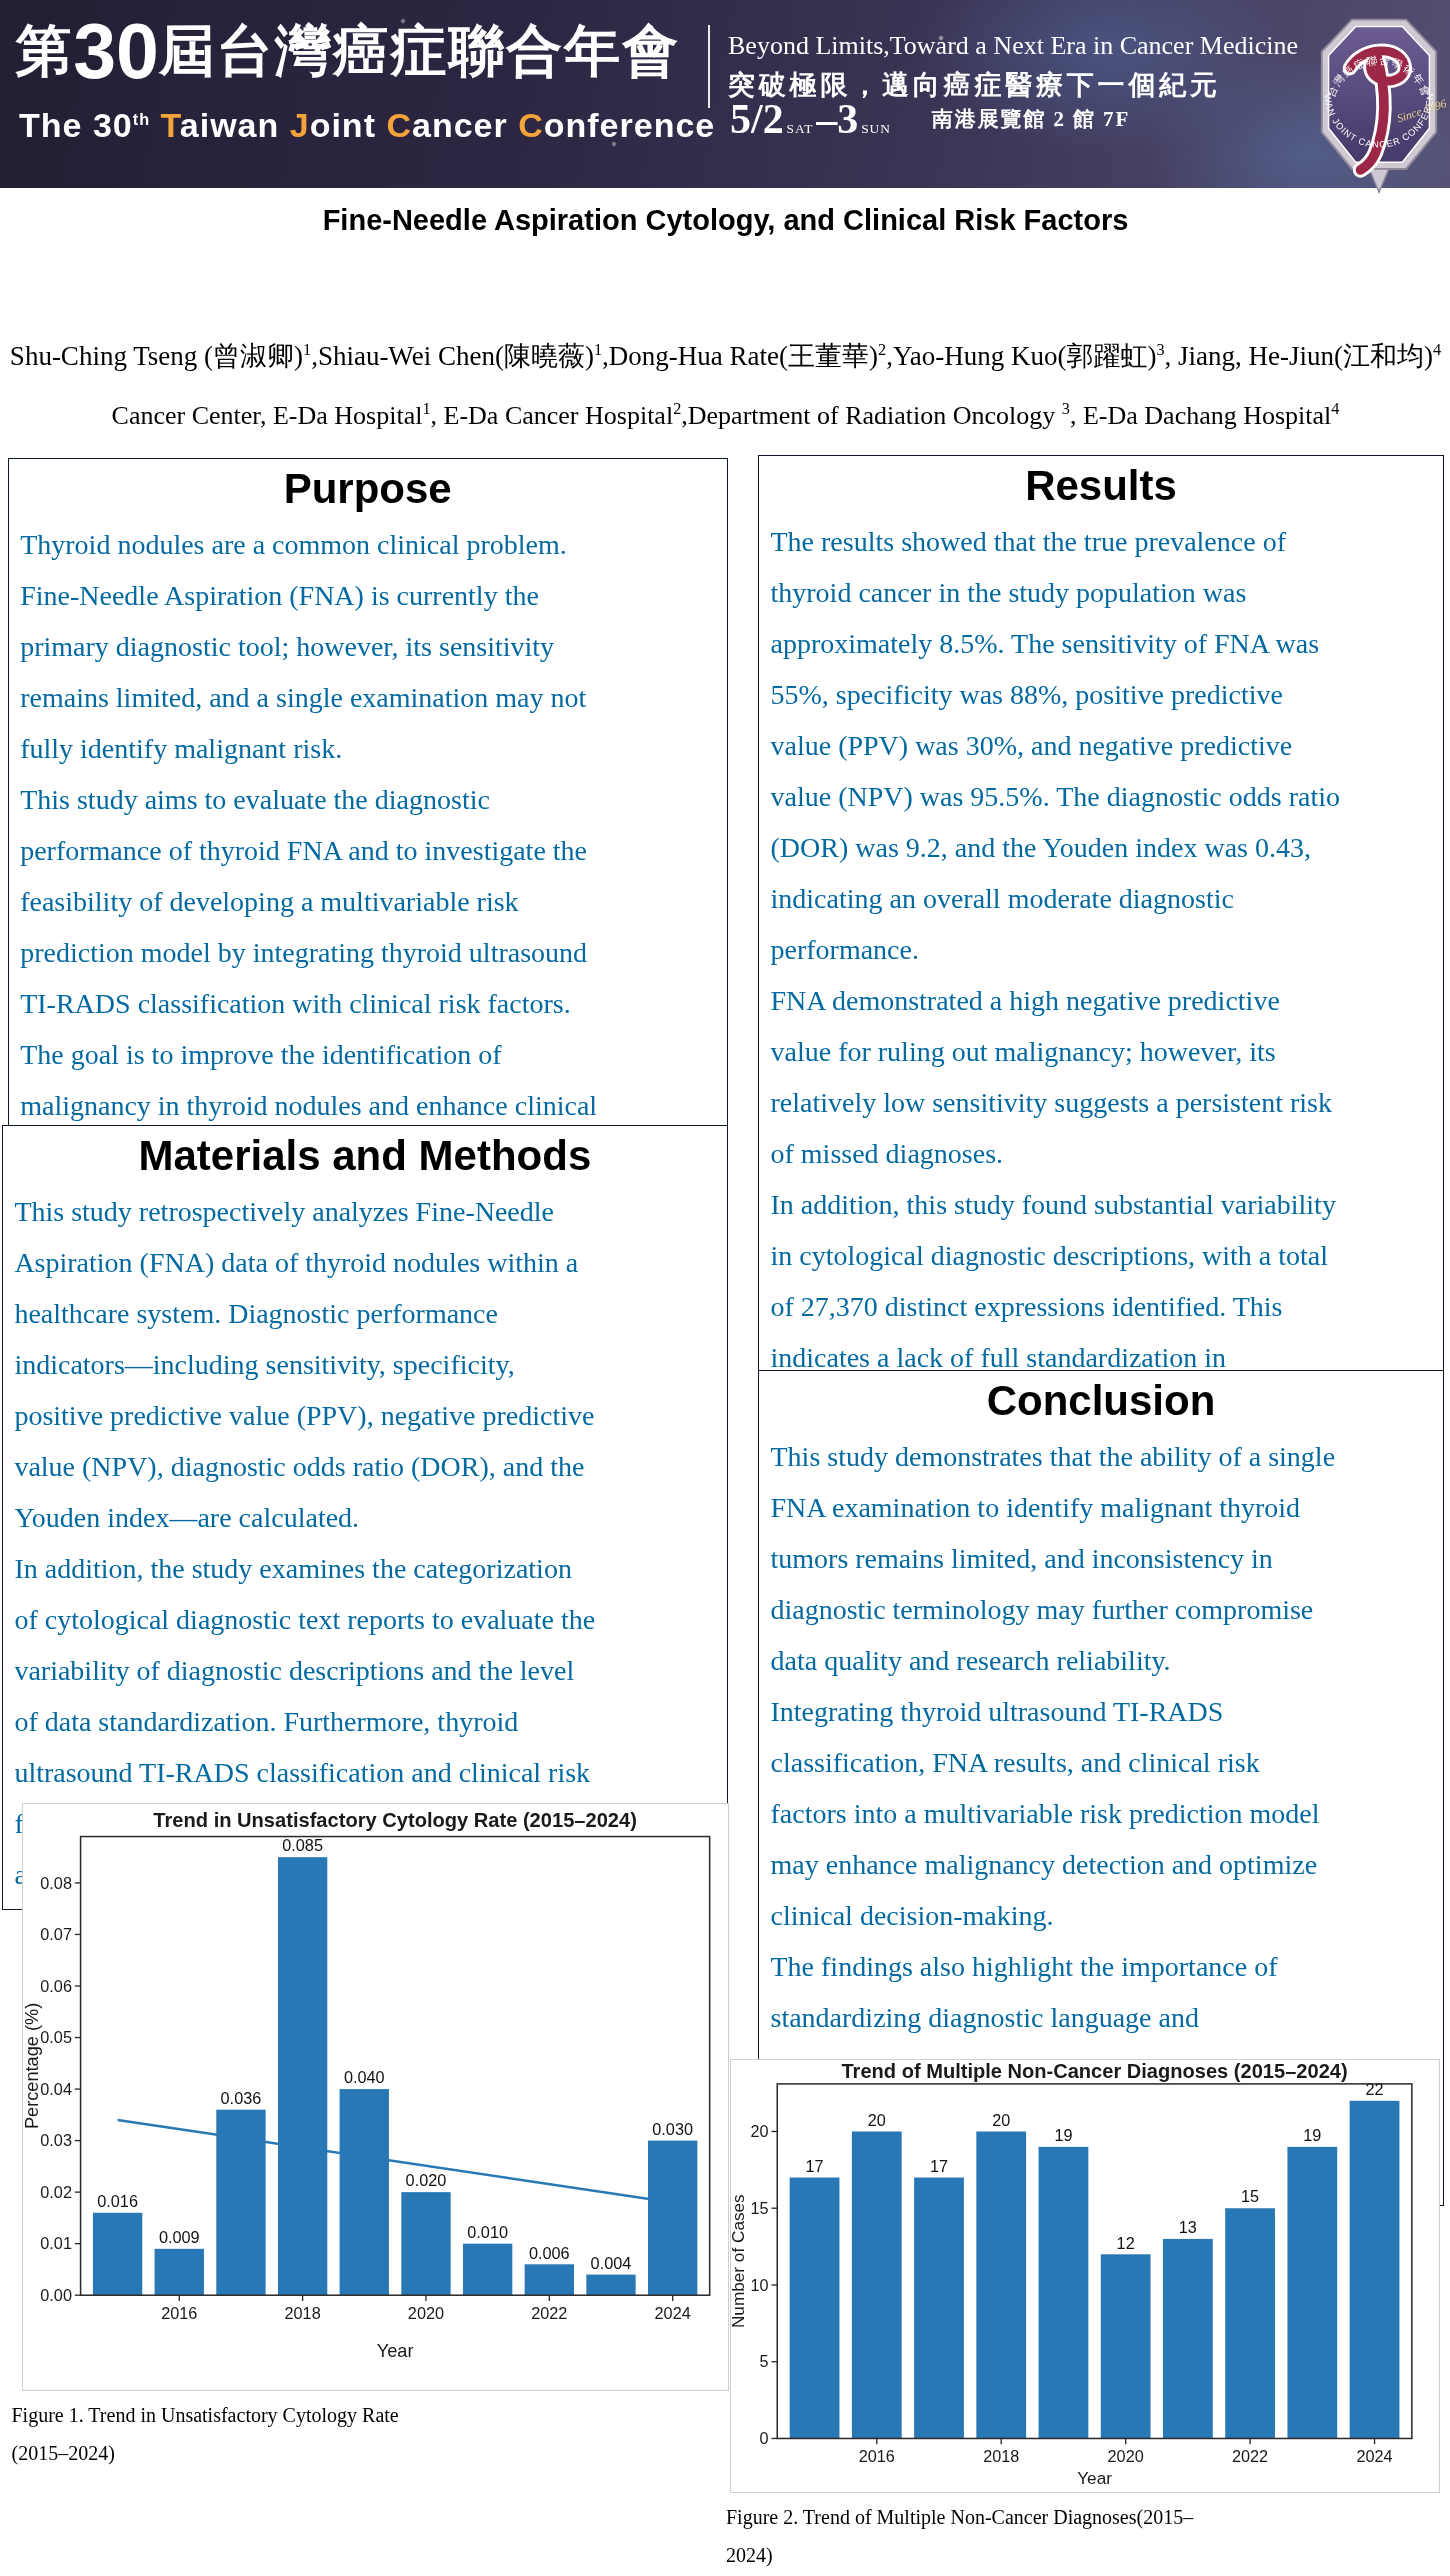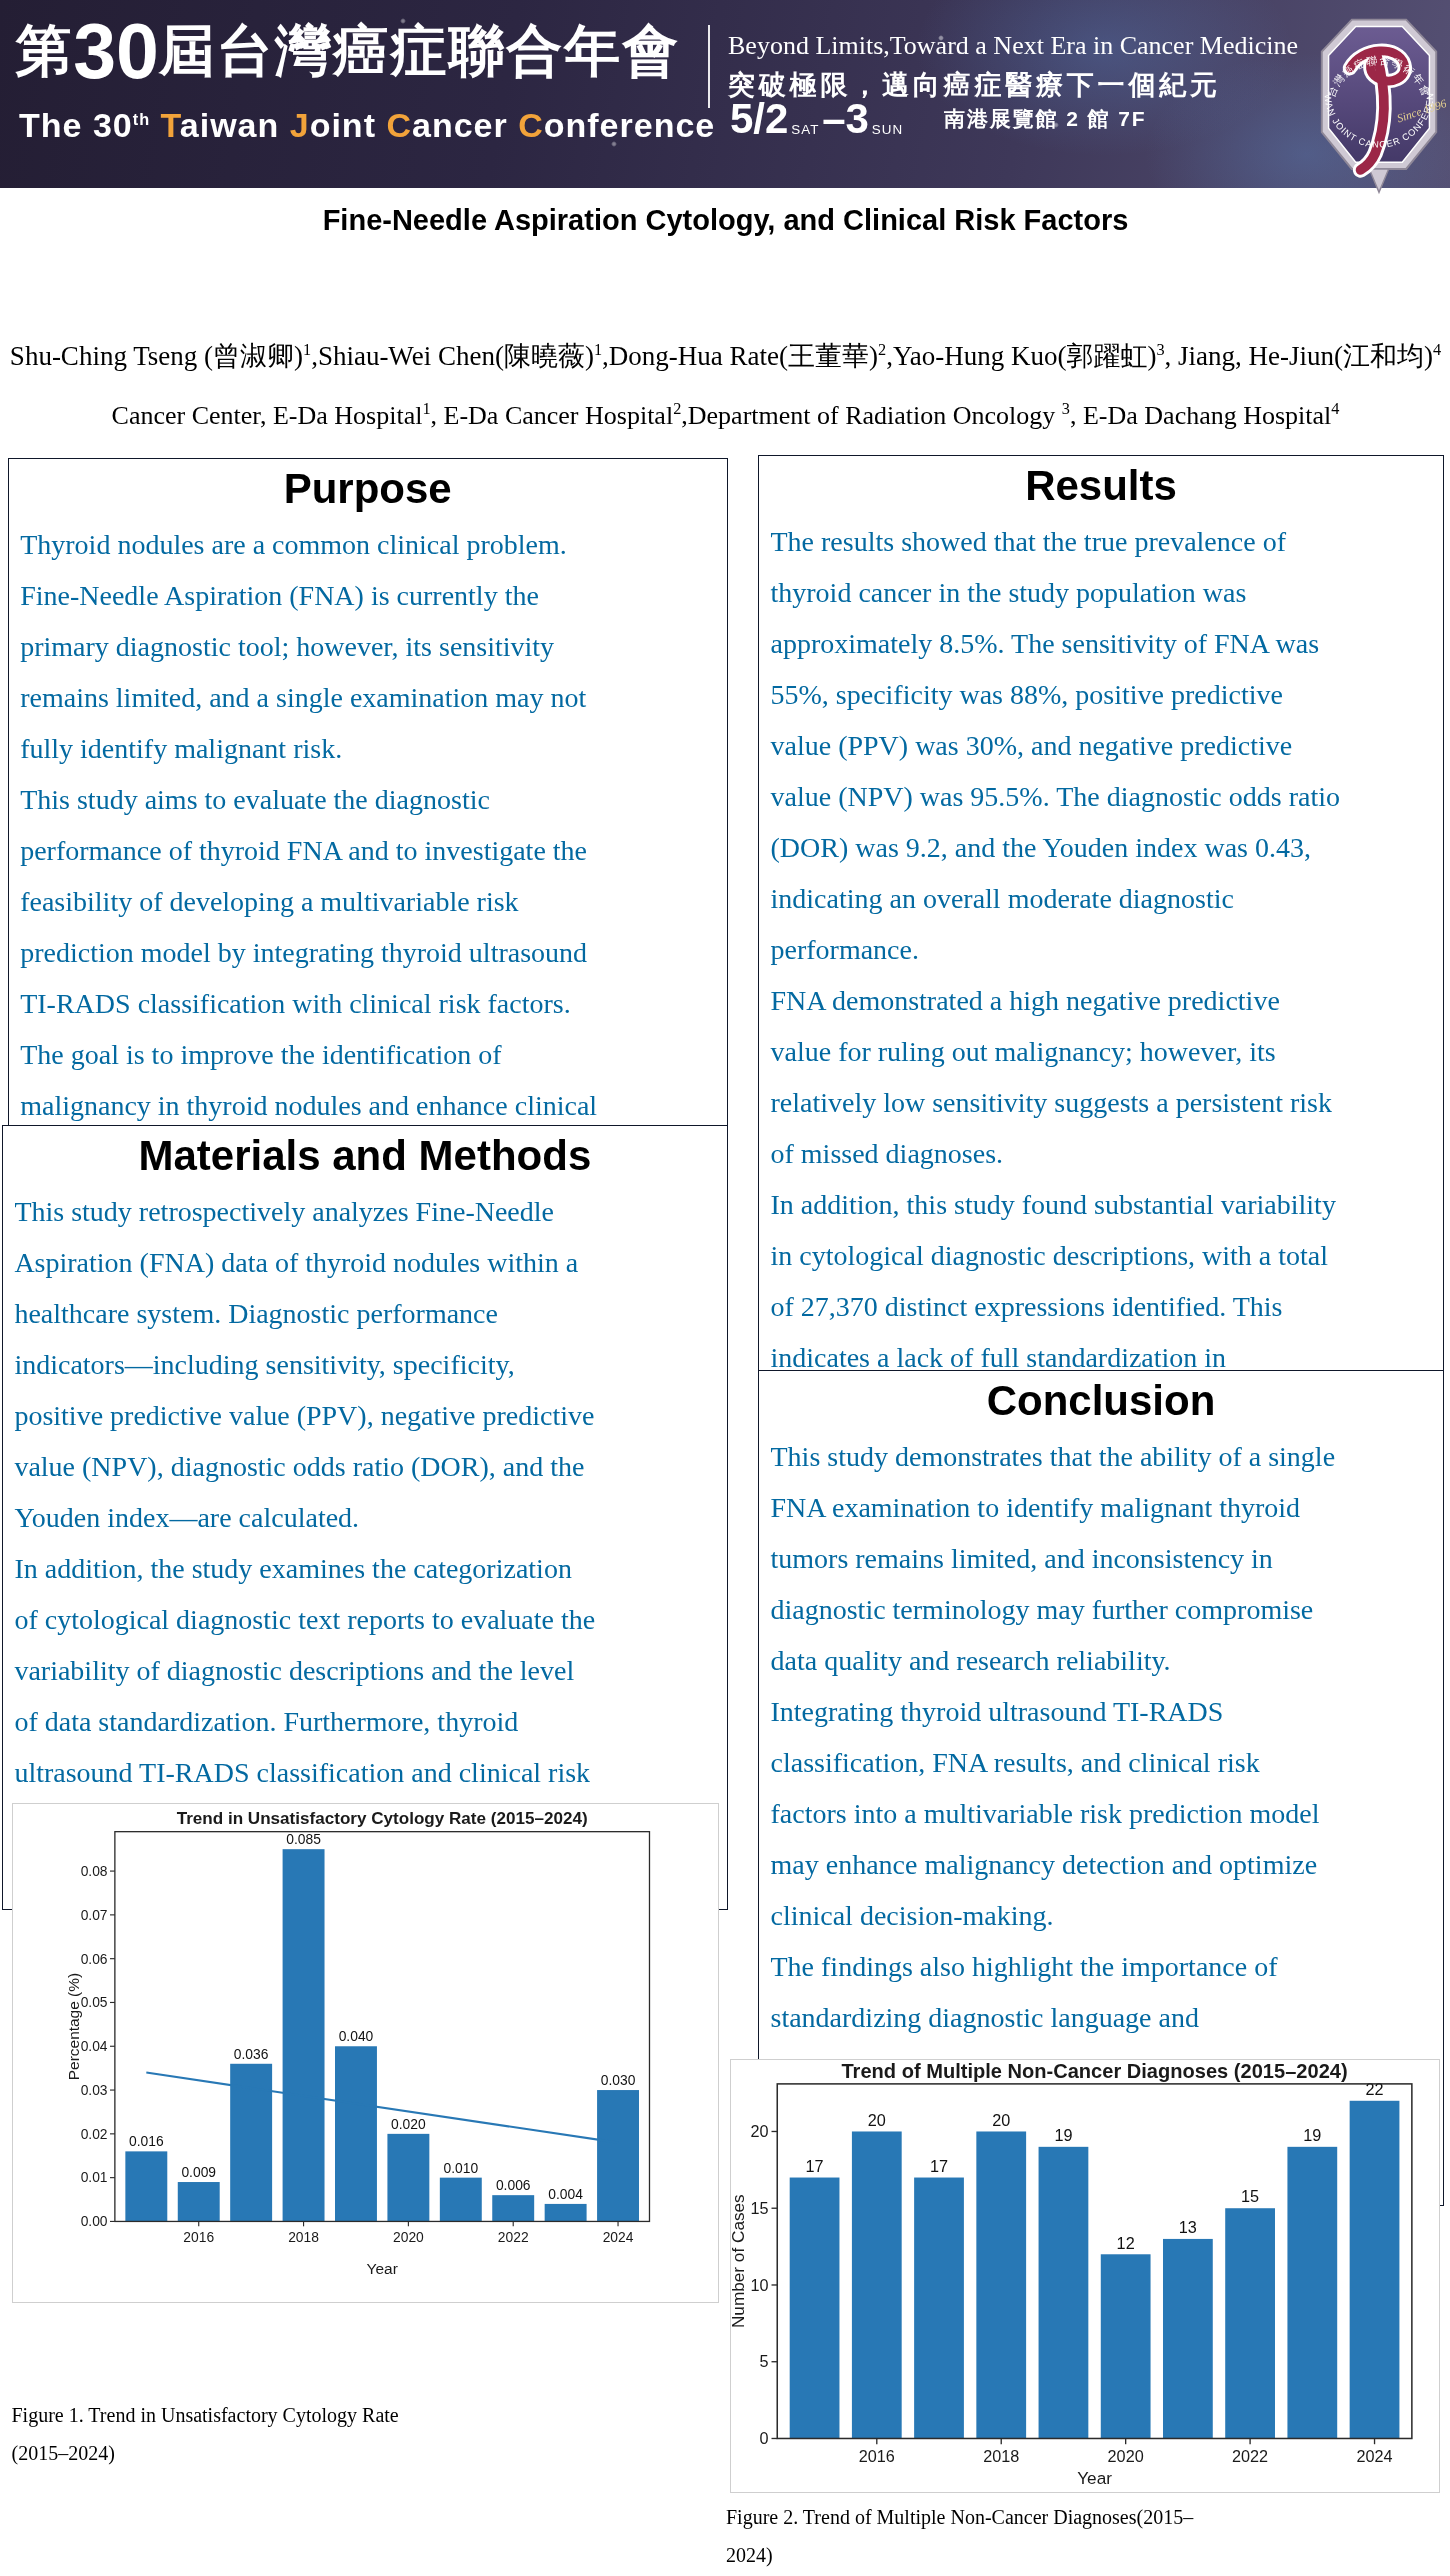--- a/index.html
+++ b/index.html
@@ -22,21 +22,21 @@
     font-weight:bold;font-size:56px;letter-spacing:1.9px;white-space:nowrap;}
   .zh-title .zh-num{font-size:77px;line-height:1;vertical-align:-7.7px;letter-spacing:0;}
   .en-title{left:19px;top:106px;font-family:"Liberation Sans","DejaVu Sans",sans-serif;
     font-weight:bold;font-size:34px;color:#fff;letter-spacing:1px;white-space:nowrap;}
   .en-title .orange{color:#f2a33a;}
   .en-title sup{font-size:16.3px;}
   #hdr-divider{left:708px;top:25px;width:1.9px;height:83px;background:rgba(255,255,255,.9);}
   .slogan-en{left:728px;top:31px;font-size:26px;color:#fff;white-space:nowrap;}
   .slogan-zh{left:728px;top:67px;font-family:"Liberation Sans","DejaVu Sans",sans-serif;
     font-weight:bold;font-size:27px;color:#fff;letter-spacing:3.8px;white-space:nowrap;}
-  .date-row{left:730px;top:98px;color:#fff;font-family:Liberation Sans, sans-serif;
+  .date-row{left:730px;top:98px;color:#fff;font-family:Liberation Serif, serif;
     display:flex;align-items:flex-end;white-space:nowrap;}
   .d-big{font-size:42px;font-weight:bold;line-height:1;}
   .d-small{font-size:13.4px;margin:0 2.9px 2.9px 2.9px;letter-spacing:1px;}
   .d-venue{font-size:21px;font-weight:bold;margin-left:38px;margin-bottom:6.7px;letter-spacing:1.9px;}
   #logo{left:1312px;top:7.7px;width:134px;height:192px;}
 
   
   .paper-title{left:0;top:196px;width:1451px;text-align:center;
     font-family:"Liberation Sans","DejaVu Sans",sans-serif;font-weight:bold;
     font-size:29px;line-height:48px;color:#000;}
@@ -49,21 +49,21 @@
   #purpose{left:7.7px;top:458px;width:720px;}
   #methods{left:1.9px;top:1125px;width:726px;}
   #results{left:758px;top:455px;width:686px;}
   #conclusion{left:758px;top:1370px;width:686px;}
   .sec h2{margin:1.9px 0 5.8px 0;text-align:center;color:#000;
     font-family:"Liberation Sans","DejaVu Sans",sans-serif;font-size:42px;line-height:1.15;}
   .sec .body{white-space:pre-line;font-size:28px;line-height:51px;color:#0369a1;}
 
   
   .figbox{background:#fff;border:1px solid #cfcfcf;box-sizing:border-box;}
-  #fig1{left:12px;top:1803px;width:707px;height:500px;}
+  #fig1{left:22px;top:1803px;width:707px;height:588px;}
   #fig2{left:730px;top:2059px;width:710px;height:434px;}
   .caption{font-size:20px;line-height:38px;color:#000;white-space:pre-line;}
   #cap1{left:11.5px;top:2396px;width:710px;}
   #cap2{left:726px;top:2498px;width:722px;}
 </style>
 </head>
 <body>
 
 <div class="abs" id="header">
   <div class="abs zh-title"><span>第</span><span class="zh-num">30</span><span>屆台灣癌症聯合年會</span></div>

